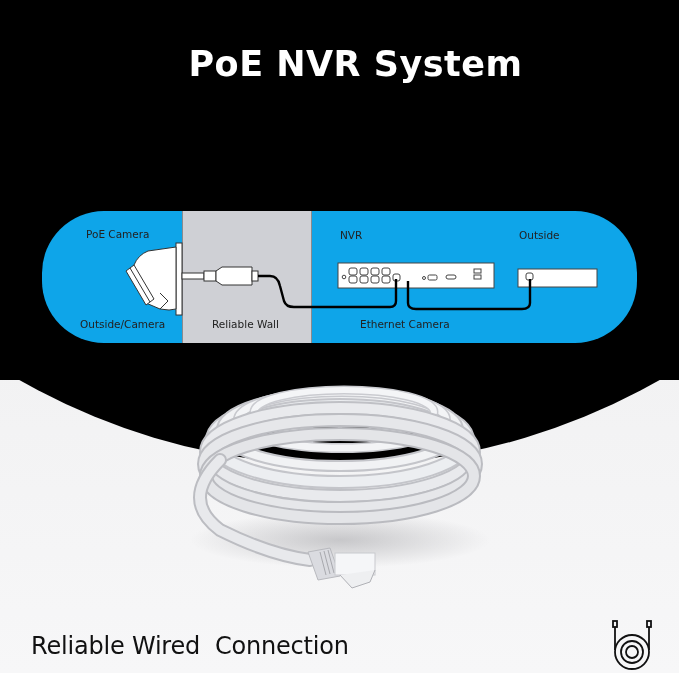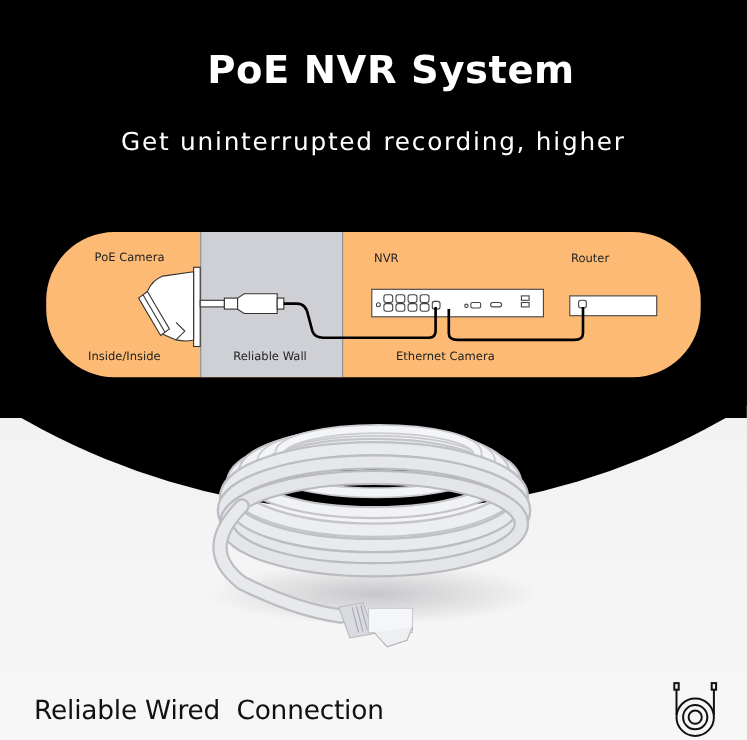--- a/index.html
+++ b/index.html
@@ -6,40 +6,39 @@
   body { width:679px; height:673px; position:relative; overflow:hidden;
          background: linear-gradient(180deg, #e4e5e7 0%, #f2f2f3 55%, #f7f7f8 100%);
          font-family: "DejaVu Sans", sans-serif; }
   .black-top { position:absolute; left:-300px; top:-800px; width:1279px; height:1265px;
                background:#000; border-radius:50%; }
   .black-rect { position:absolute; left:0; top:0; width:679px; height:380px; background:#000; }
   .title { position:absolute; left:0; width:679px; top:44px; text-align:center; color:#fff;
            font-family:"DejaVu Sans", sans-serif; font-weight:bold; font-size:35px; letter-spacing:0.5px;padding-left:16px; }
   .subtitle { position:absolute; left:0; width:679px; top:114px; text-align:center; color:#fff;
               font-family:"DejaVu Sans", sans-serif; font-size:22.5px; line-height:30px; letter-spacing:1.6px; }
-  .pill { position:absolute; left:42px; top:211px; width:595px; height:132px; background:#fdba74;
+  .pill { position:absolute; left:42px; top:211px; width:595px; height:132px; background:#0ea5e9;
           border-radius:62px; overflow:hidden; }
   .wall { position:absolute; left:140px; top:0; width:128px; height:132px; background:#cfd0d5;
           border-left:1px solid #8a8a8e; border-right:1px solid #8a8a8e; }
   .lbl { position:absolute; font-family:"DejaVu Sans", sans-serif; font-size:10.5px; color:#222; white-space:nowrap; }
   .diagram-svg { position:absolute; left:0; top:0; }
   .cable-img { position:absolute; left:180px; top:380px; }
   .tagline { position:absolute; left:31px; top:632px; font-family:"DejaVu Sans", sans-serif;
              font-size:24px; color:#111; letter-spacing:-0.2px; white-space:pre; }
   .cable-icon { position:absolute; left:610px; top:620px; }
 </style>
 </head>
 <body>
 
 <div class="black-rect"></div>
 <div class="black-top"></div>
 
 <div class="title">PoE NVR System</div>
 <div class="subtitle">
-  <div>Get uninterrupted recording, higher</div>
 </div>
 
 <div class="pill">
   <div class="wall"></div>
 
   <svg class="diagram-svg" width="595" height="132" viewBox="0 0 595 132">
 
     <g fill="#fff" stroke="#333" stroke-width="1">
       <rect x="134" y="32" width="6" height="72" fill="#fff"></rect>
       <path d="M134 36 L106 40 Q96 44 92 54 L86 62 L104 92 L118 98 Q128 100 134 98 Z"></path>
@@ -79,24 +78,24 @@
       <rect x="484" y="62" width="7" height="7" rx="2"></rect>
     </g>
 
     <g fill="none" stroke="#000" stroke-width="2.4">
       <path d="M216 65 L228 65 Q236 65 238 75 L242 90 Q244 96 252 96 L348 96 Q354 96 354 90 L354 68"></path>
       <path d="M366 70 L366 92 Q366 98 374 98 L480 98 Q488 98 488 92 L488 68"></path>
     </g>
   </svg>
 
   <div class="lbl" style="left:44px;top:17px">PoE Camera</div>
-  <div class="lbl" style="left:38px;top:107px">Inside/Inside</div>
+  <div class="lbl" style="left:38px;top:107px">Outside/Camera</div>
   <div class="lbl" style="left:170px;top:107px">Reliable Wall</div>
   <div class="lbl" style="left:298px;top:18px">NVR</div>
-  <div class="lbl" style="left:477px;top:18px">Router</div>
+  <div class="lbl" style="left:477px;top:18px">Outside</div>
   <div class="lbl" style="left:318px;top:107px">Ethernet Camera</div>
 </div>
 
 <svg class="cable-img" width="320" height="230" viewBox="0 0 320 230">
   <defs>
     <radialGradient id="shadow" cx="50%" cy="50%" r="50%">
       <stop offset="0%" stop-color="#9a9a9e" stop-opacity="0.5"></stop>
       <stop offset="100%" stop-color="#9a9a9e" stop-opacity="0"></stop>
     </radialGradient>
   </defs>

